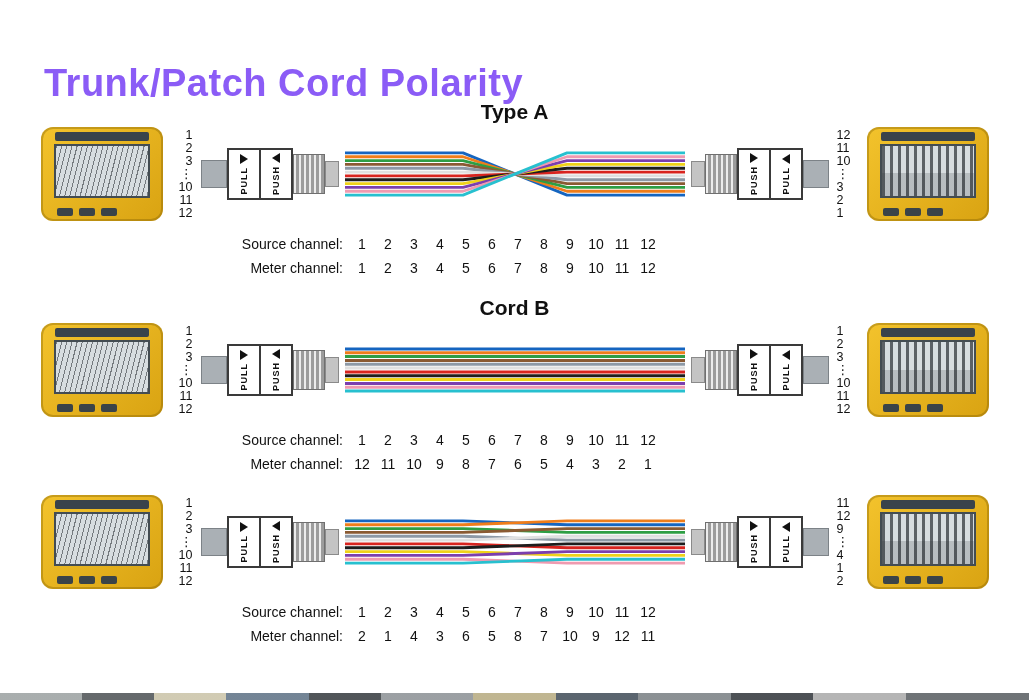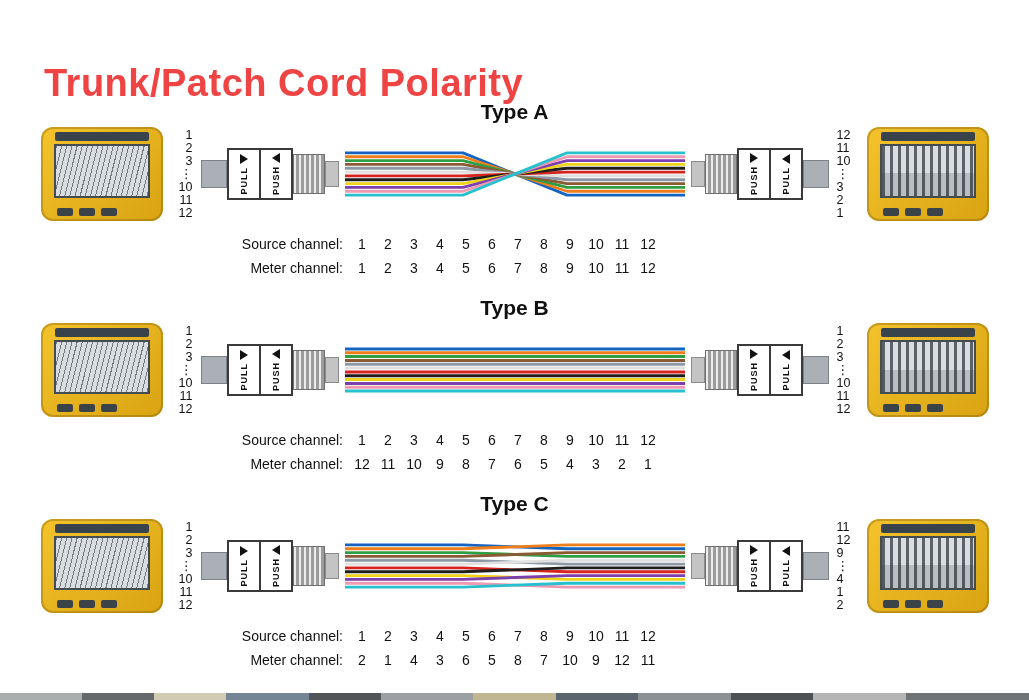--- a/index.html
+++ b/index.html
@@ -1,19 +1,19 @@
 <!DOCTYPE html>
 <html><head>
 <meta charset="utf-8">
 <style>
   html,body{margin:0;padding:0;background:#ffffff;font-family:"Liberation Sans",sans-serif;}
   .page{width:1029px;height:700px;position:relative;overflow:hidden;background:#fff;}
 
   .main-title{position:absolute;top:26px;left:44px;font-size:38px;font-weight:bold;
-    color:#ef4444;letter-spacing:.5px;margin-top:36px;}
+    color:#8b5cf6;letter-spacing:.5px;margin-top:36px;}
 
   .sections{position:absolute;top:100px;left:0;right:0;}
   .section{height:196px;}
   .section-title{text-align:center;font-size:21px;font-weight:bold;color:#101010;
     line-height:24px;margin:0;}
 
   .row{display:flex;align-items:center;justify-content:center;gap:6px;height:100px;}
 
   
   .device{width:122px;height:94px;border-radius:12px;position:relative;flex:0 0 auto;
@@ -190,21 +190,21 @@
               <span>9</span>
               <span>10</span>
               <span>11</span>
               <span>12</span>
             </span>
         </div>
       </div>
     </div>
 
     <div class="section">
-      <h2 class="section-title">Type B</h2>
+      <h2 class="section-title">Cord B</h2>
       <div class="row">
         <div class="device">
           <div class="dev-top"></div>
           <div class="dev-screen chart"></div>
           <div class="dev-buttons">
             <span class="dev-btn"></span>
             <span class="dev-btn"></span>
             <span class="dev-btn"></span>
           </div>
         </div>
@@ -312,21 +312,20 @@
               <span>4</span>
               <span>3</span>
               <span>2</span>
               <span>1</span>
             </span>
         </div>
       </div>
     </div>
 
     <div class="section">
-      <h2 class="section-title">Type C</h2>
       <div class="row">
         <div class="device">
           <div class="dev-top"></div>
           <div class="dev-screen chart"></div>
           <div class="dev-buttons">
             <span class="dev-btn"></span>
             <span class="dev-btn"></span>
             <span class="dev-btn"></span>
           </div>
         </div>

